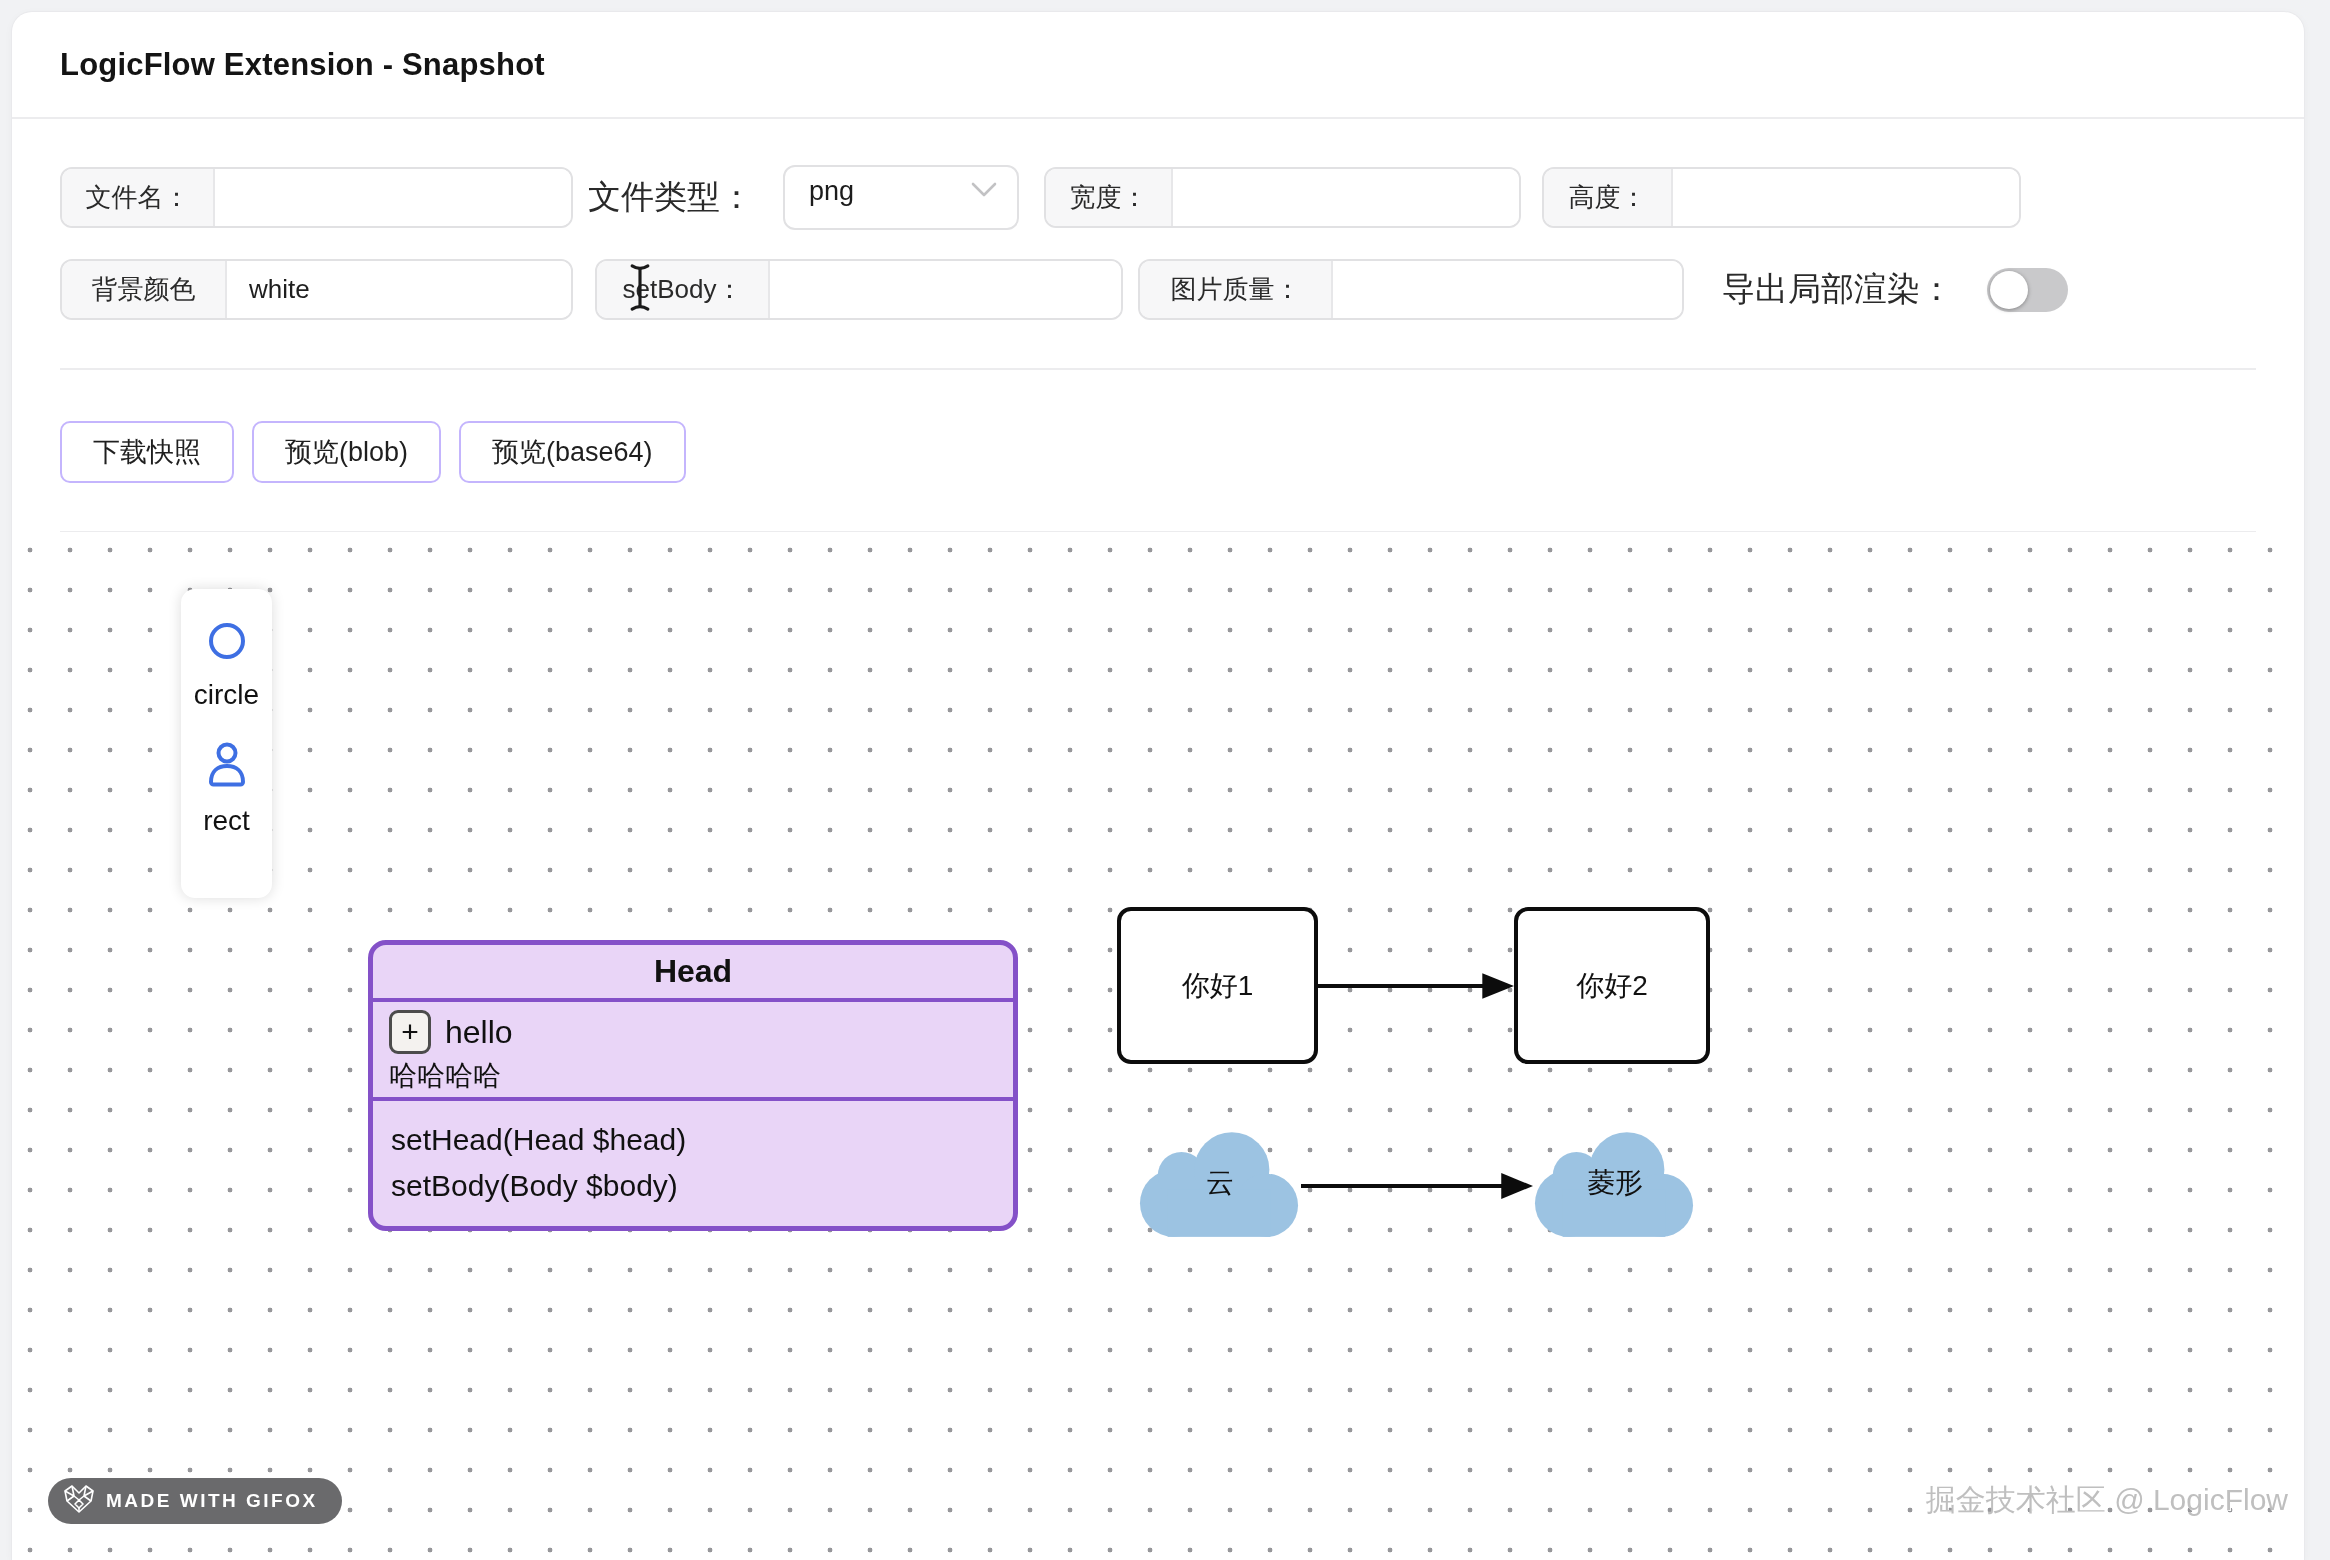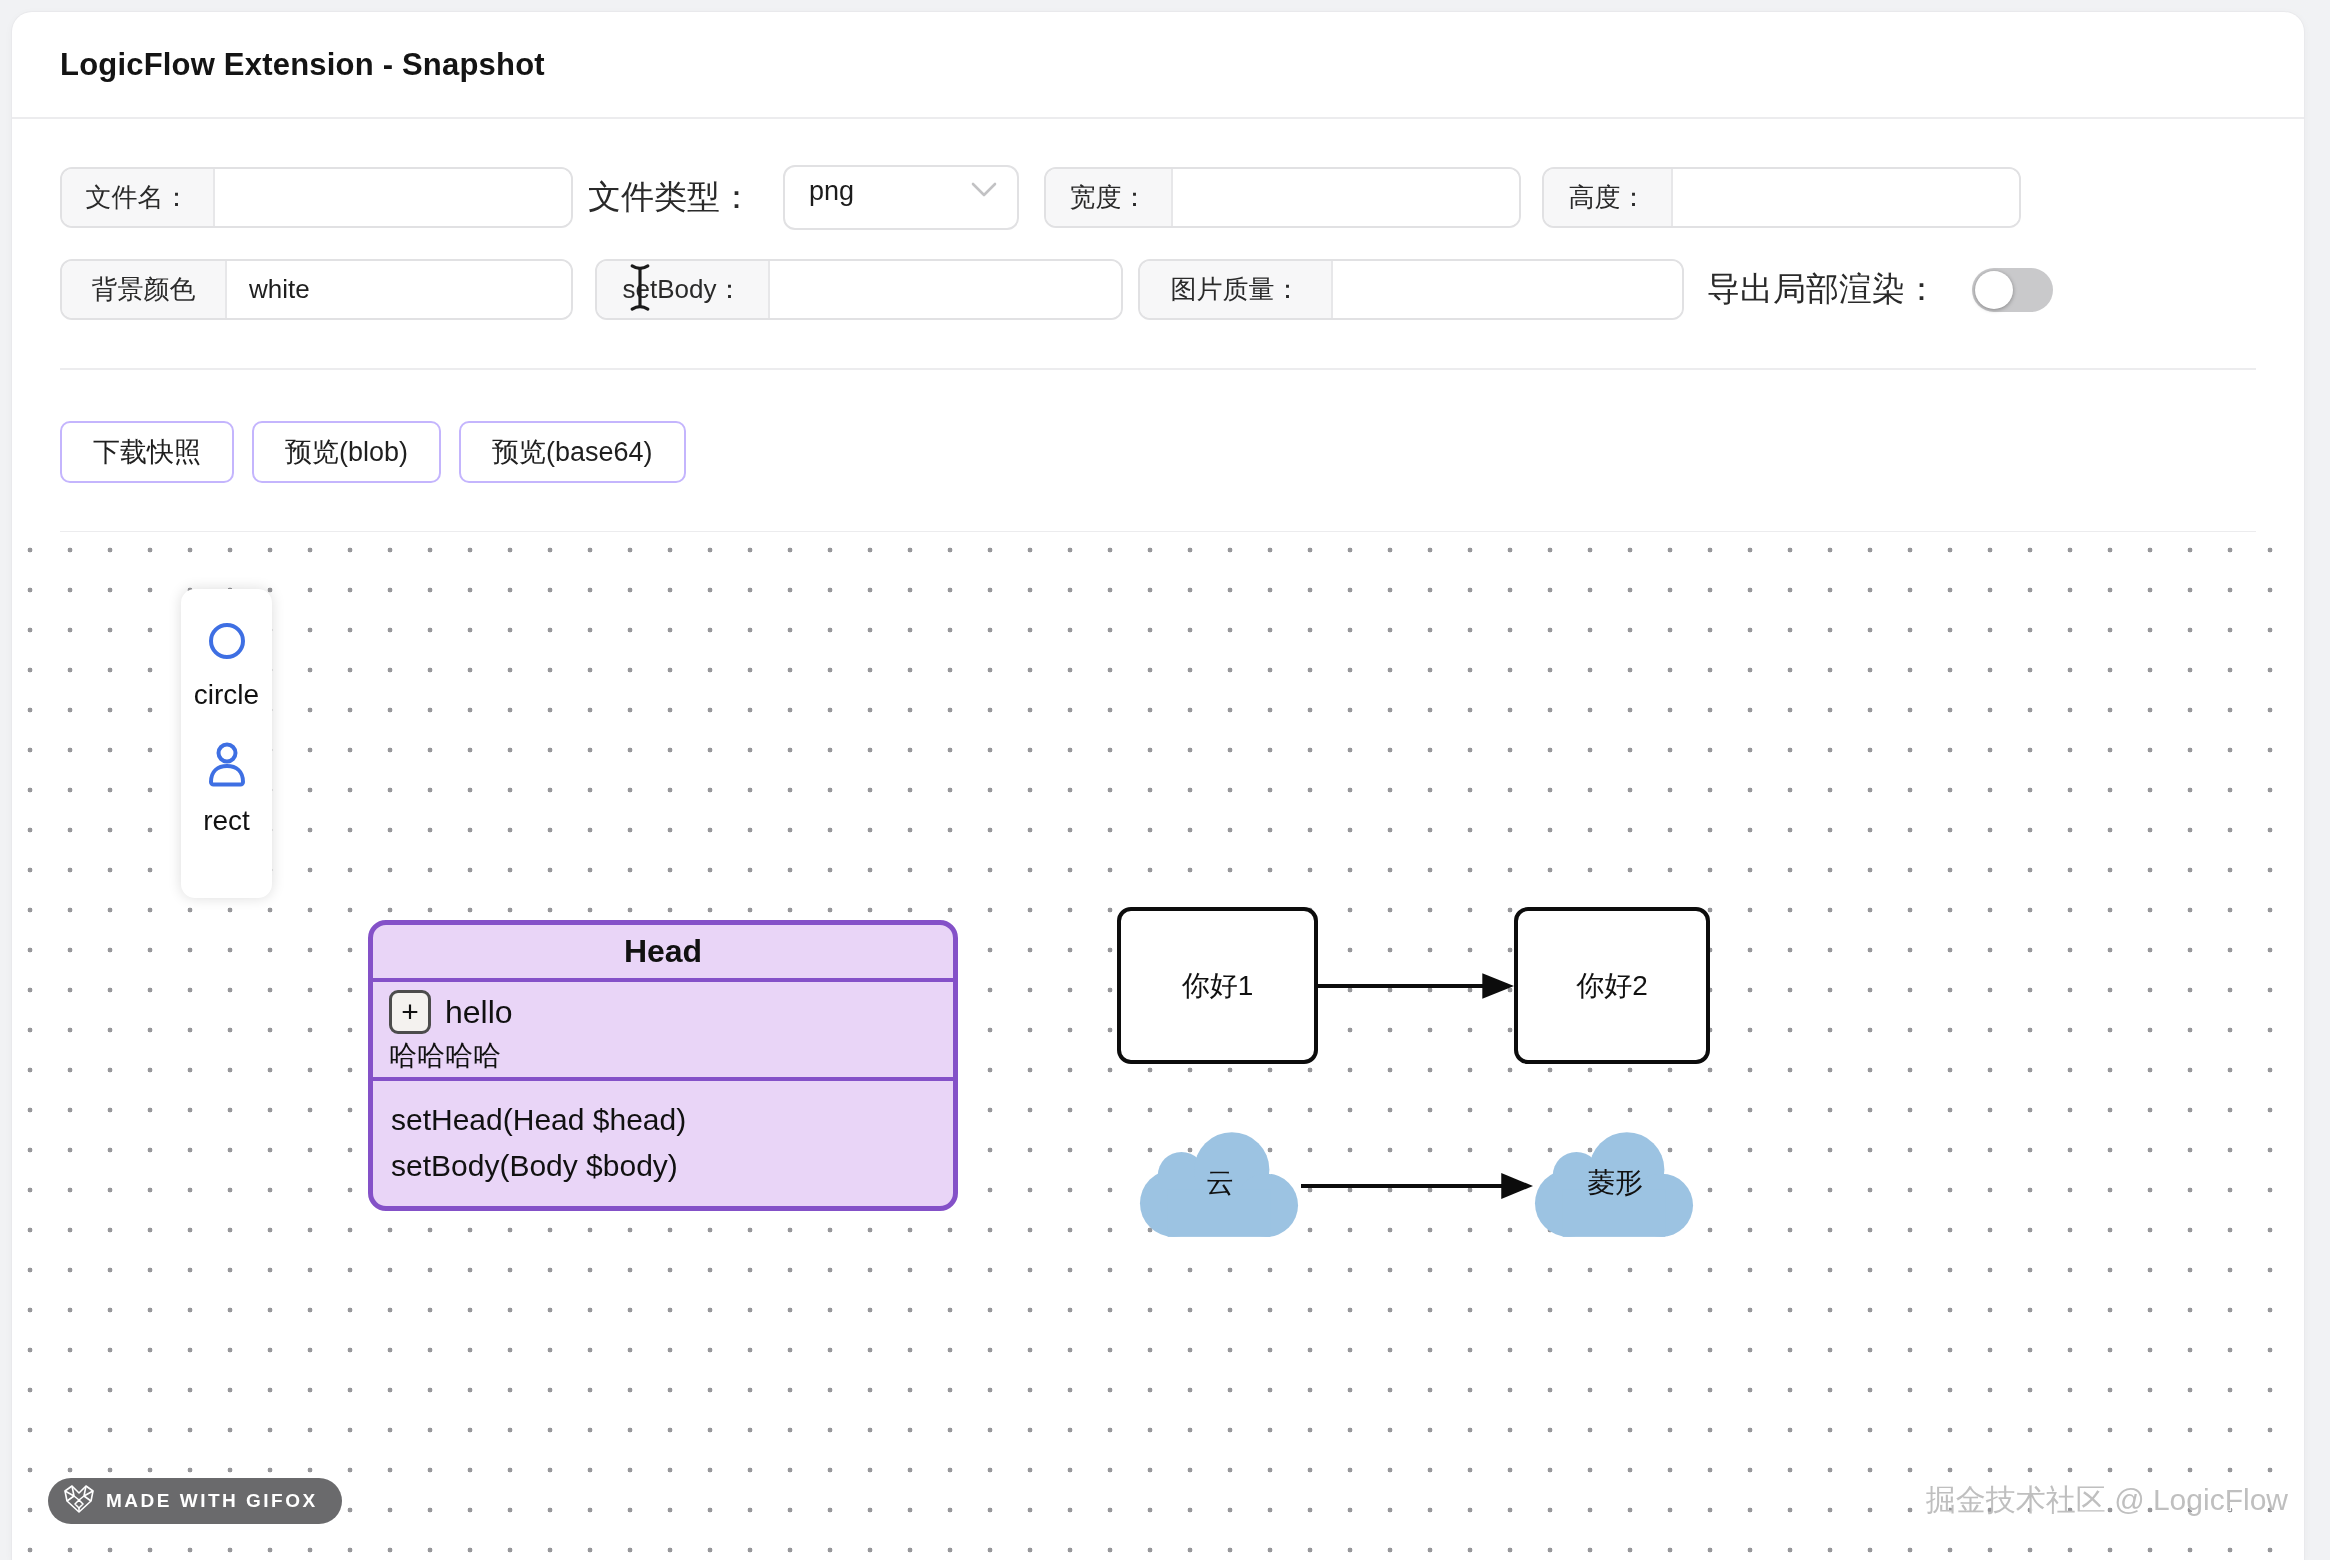--- a/index.html
+++ b/index.html
@@ -86,21 +86,21 @@
     left:169px; top:57px; width:91px; height:309px;
     background:#fff; border-radius:14px;
     box-shadow:0 0 14px rgba(0,0,0,.14);
     display:flex; flex-direction:column; align-items:center;
     padding-top:30px;
   }
   .pal-label { font-size:28px; color:#111; margin-top:12px; }
   .pal-item2 { margin-top:30px; }
 
   .head-node {
-    left:356px; top:388px; width:590px; height:291px;
+    left:356px; top:408px; width:650px; height:291px;
     background:#e9d5f7; border:5px solid #8451c8; border-radius:18px;
     overflow:hidden;
   }
   .hn-title {
     height:57px; border-bottom:4px solid #8451c8;
     display:flex; align-items:center; justify-content:center;
     font-size:32px; font-weight:700; color:#111;
   }
   .hn-fields { height:99px; border-bottom:4px solid #8451c8; padding:8px 16px 0 16px; }
   .hn-plusrow { display:flex; align-items:center; }
@@ -182,21 +182,21 @@
         <input type="text" value="white" style="">
       </div>
       <div class="igroup" style="width:528px;margin-left:22px">
         <div class="ilabel" style="width:173px">setBody：</div>
         <input type="text" value="" style="">
       </div>
       <div class="igroup" style="width:546px;margin-left:15px">
         <div class="ilabel" style="width:193px">图片质量：</div>
         <input type="text" value="" style="">
       </div>
-      <div class="plain-label" style="margin-left:23px">导出局部渲染：</div>
+      <div class="plain-label" style="margin-left:38px">导出局部渲染：</div>
       <div class="toggle" style="margin-left:34px">
         <div class="knob"></div>
       </div>
     </div>
   </div>
 
   <div class="divider"></div>
 
   <div class="btnrow">
     <button class="btn">下载快照</button>

